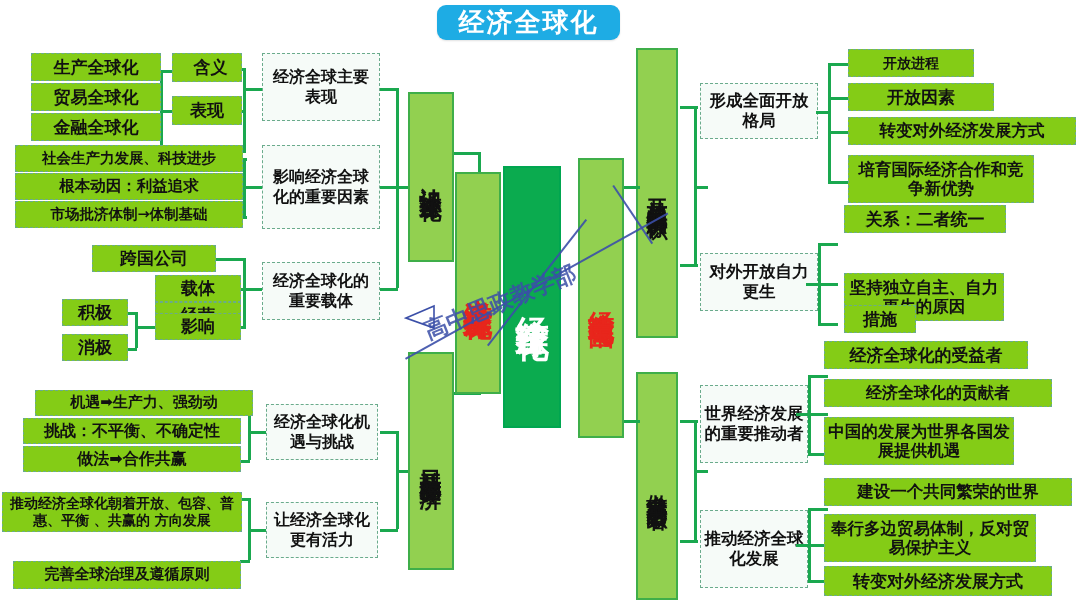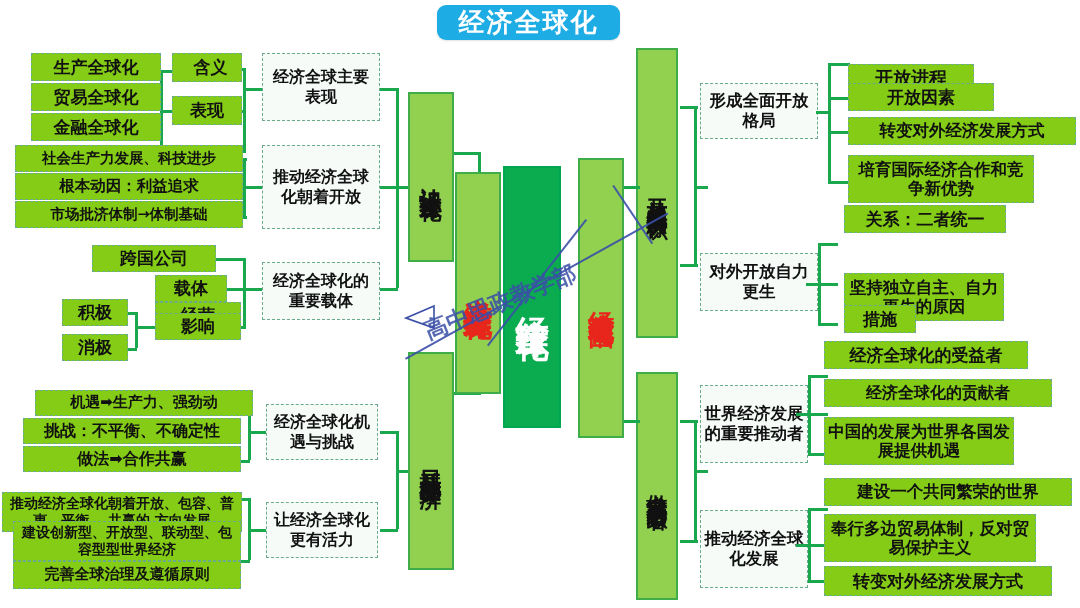--- a/index.html
+++ b/index.html
@@ -147,36 +147,35 @@
   <div class="node leaf" style="left:31px;top:113px;width:130px;height:28px;font-size:17px;">金融全球化</div>
 
   <div class="node leaf" style="left:172px;top:53px;width:70px;height:29px;font-size:17px;padding-left:10px;">含义</div>
   <div class="node leaf" style="left:172px;top:96px;width:70px;height:29px;font-size:17px;">表现</div>
 
   <div class="node leaf" style="left:15px;top:145px;width:228px;height:27px;font-size:14.5px;">社会生产力发展、科技进步</div>
   <div class="node leaf" style="left:15px;top:173px;width:228px;height:27px;font-size:15.5px;">根本动因：利益追求</div>
   <div class="node leaf" style="left:15px;top:201px;width:228px;height:27px;font-size:14.5px;">市场批济体制→体制基础</div>
 
   <div class="node leaf" style="left:92px;top:245px;width:124px;height:27px;font-size:17px;">跨国公司</div>
-  <div class="node leaf" style="left:155px;top:275px;width:72px;height:27px;font-size:17px;">载体</div>
+  <div class="node leaf" style="left:155px;top:275px;width:86px;height:27px;font-size:17px;">载体</div>
   <div class="node leaf" style="left:155px;top:302px;width:86px;height:27px;font-size:17px;">经营</div>
   <div class="node leaf" style="left:155px;top:313px;width:86px;height:27px;font-size:17px;">影响</div>
   <div class="node leaf" style="left:62px;top:299px;width:66px;height:27px;font-size:17px;">积极</div>
   <div class="node leaf" style="left:62px;top:334px;width:66px;height:27px;font-size:17px;">消极</div>
 
   <div class="node leaf" style="left:23px;top:390px;width:218px;height:26px;font-size:15px;margin-left:12px;">机遇➡生产力、强劲动</div>
   <div class="node leaf" style="left:23px;top:418px;width:218px;height:26px;font-size:16px;">挑战：不平衡、不确定性</div>
   <div class="node leaf" style="left:23px;top:446px;width:218px;height:26px;font-size:16px;">做法➡合作共赢</div>
 
   <div class="node leaf" style="left:2px;top:492px;width:240px;height:40px;font-size:14px;">推动经济全球化朝着开放、包容、普惠、平衡 、共赢的 方向发展</div>
-  <div class="node leaf" style="left:13px;top:521px;width:228px;height:40px;font-size:14px;">建设创新型、开放型、联动型、包容型型世界经济</div>
   <div class="node leaf" style="left:13px;top:561px;width:228px;height:28px;font-size:15px;">完善全球治理及遵循原则</div>
 
   <div class="node mid" style="left:262px;top:53px;width:118px;height:68px;font-size:16px;">经济全球主要表现</div>
-  <div class="node mid" style="left:262px;top:145px;width:118px;height:84px;font-size:16px;">推动经济全球化朝着开放</div>
+  <div class="node mid" style="left:262px;top:145px;width:118px;height:84px;font-size:16px;">影响经济全球化的重要因素</div>
   <div class="node mid" style="left:262px;top:262px;width:118px;height:58px;font-size:16px;">经济全球化的重要载体</div>
   <div class="node mid" style="left:266px;top:404px;width:112px;height:56px;font-size:16px;">经济全球化机遇与挑战</div>
   <div class="node mid" style="left:266px;top:502px;width:112px;height:56px;font-size:16px;">让经济全球化更有活力</div>
 
   <div class="node vbox" style="left:408px;top:92px;width:46px;height:170px;font-size:22px;">认识经济全球化</div>
 
   <div class="node vbox" style="left:408px;top:352px;width:46px;height:218px;font-size:22px;">日益开放的世界经济</div>
 
   <div class="node vbox red" style="left:455px;top:172px;width:46px;height:222px;font-size:29px;">走进经济全球化</div>
 
@@ -224,21 +223,21 @@
   <div class="conn h" style="left:808px;top:413px;width:20px;"></div>
   <div class="conn h" style="left:808px;top:453px;width:20px;"></div>
   <div class="conn h" style="left:796px;top:413px;width:14px;"></div>
 
   <div class="conn v" style="left:808px;top:508px;height:72px;"></div>
   <div class="conn h" style="left:808px;top:508px;width:20px;"></div>
   <div class="conn h" style="left:808px;top:544px;width:20px;"></div>
   <div class="conn h" style="left:808px;top:580px;width:20px;"></div>
   <div class="conn h" style="left:796px;top:544px;width:14px;"></div>
 
-  <div class="node leaf" style="left:848px;top:64px;width:126px;height:28px;font-size:18px;">开放进程</div>
+  <div class="node leaf" style="left:848px;top:49px;width:126px;height:28px;font-size:14px;">开放进程</div>
   <div class="node leaf" style="left:848px;top:83px;width:146px;height:28px;font-size:17px;">开放因素</div>
   <div class="node leaf" style="left:848px;top:117px;width:228px;height:28px;font-size:16.5px;">转变对外经济发展方式</div>
   <div class="node leaf" style="left:844px;top:205px;width:162px;height:28px;font-size:17px;">关系：二者统一</div>
 
   <div class="node leaf" style="left:848px;top:155px;width:186px;height:48px;font-size:16.5px;">培育国际经济合作和竞争新优势</div>
   <div class="node leaf" style="left:844px;top:245px;width:160px;height:48px;font-size:16.5px;margin-top:28px;">坚持独立自主、自力更生的原因</div>
   <div class="node leaf" style="left:844px;top:305px;width:72px;height:28px;font-size:17px;">措施</div>
 
   <div class="node leaf" style="left:824px;top:341px;width:204px;height:28px;font-size:17px;">经济全球化的受益者</div>
   <div class="node leaf" style="left:824px;top:379px;width:228px;height:28px;font-size:16px;">经济全球化的贡献者</div>

